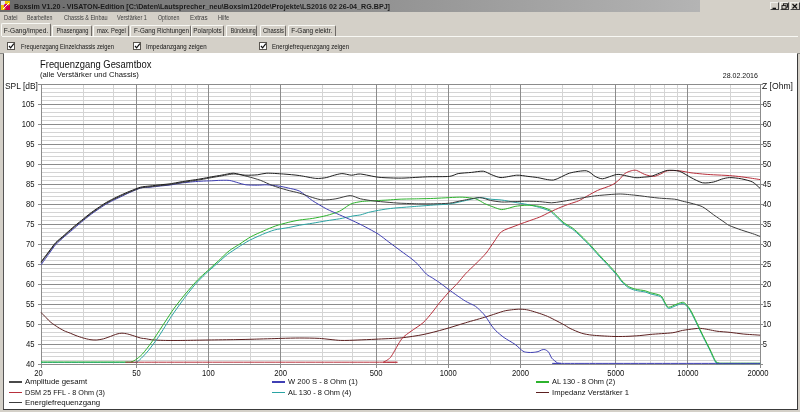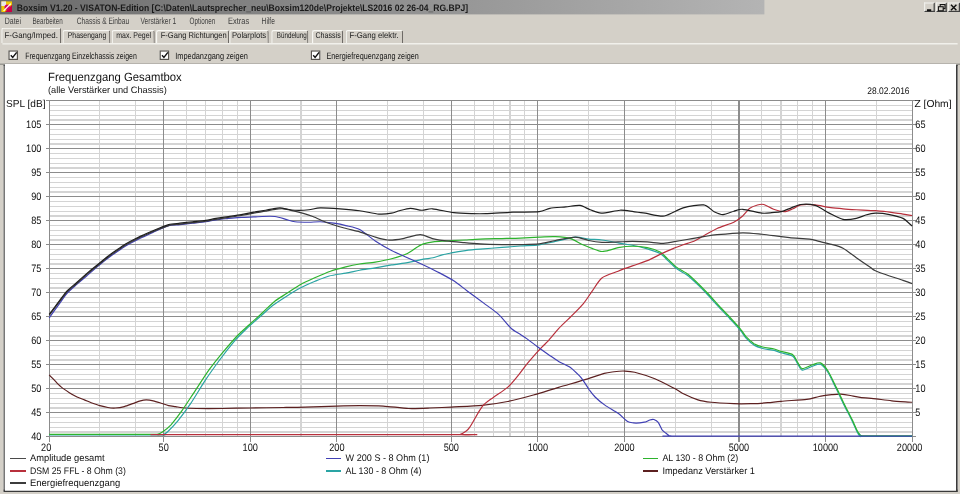--- a/index.html
+++ b/index.html
@@ -1,18 +1,18 @@
 <!DOCTYPE html>
 <html><head><meta charset="utf-8"><style>
 html,body{margin:0;padding:0}
 body{width:800px;height:412px;overflow:hidden;font-family:"Liberation Sans",sans-serif;background:#d4d0c8;position:relative}
 *{box-sizing:border-box}
 </style></head>
 <body>
-<div style="position:absolute;left:0;top:0;width:637px;height:12px;background:linear-gradient(to right,#6a6a6a,#b4b4b4)">
+<div style="position:absolute;left:0;top:0;width:700px;height:12px;background:linear-gradient(to right,#6a6a6a,#b4b4b4)">
 <svg width="10" height="10" viewBox="0 0 10 10" style="position:absolute;left:1px;top:1px">
 <rect x="0" y="0" width="9" height="9" fill="#f0c800"></rect>
 <rect x="0" y="0" width="4" height="4" fill="#e8e8e8"></rect>
 <path d="M3 9 L9 3 L9 9 Z" fill="#cc0044"></path>
 <circle cx="5" cy="5" r="2.2" fill="#d4006a"></circle>
 <path d="M2 8 L8 2" stroke="#fff" stroke-width="1"></path>
 </svg>
 <span id="wt" style="position:absolute;left:14px;top:1.5px;font-size:7.8px;color:#1a1a1a;white-space:nowrap;display:inline-block;transform:scaleX(0.9150);transform-origin:0 0;font-weight:bold;">Boxsim V1.20 - VISATON-Edition [C:\Daten\Lautsprecher_neu\Boxsim120de\Projekte\LS2016 02 26-04_RG.BPJ]</span>
 <div style="position:absolute;left:769.5px;top:1.5px;width:9.5px;height:8.5px;background:#d4d0c8;border-top:1px solid #efefeb;border-left:1px solid #efefeb;border-right:1px solid #404040;border-bottom:1px solid #404040;">
       <svg width="8" height="7" viewBox="0 0 8 7" style="display:block">

